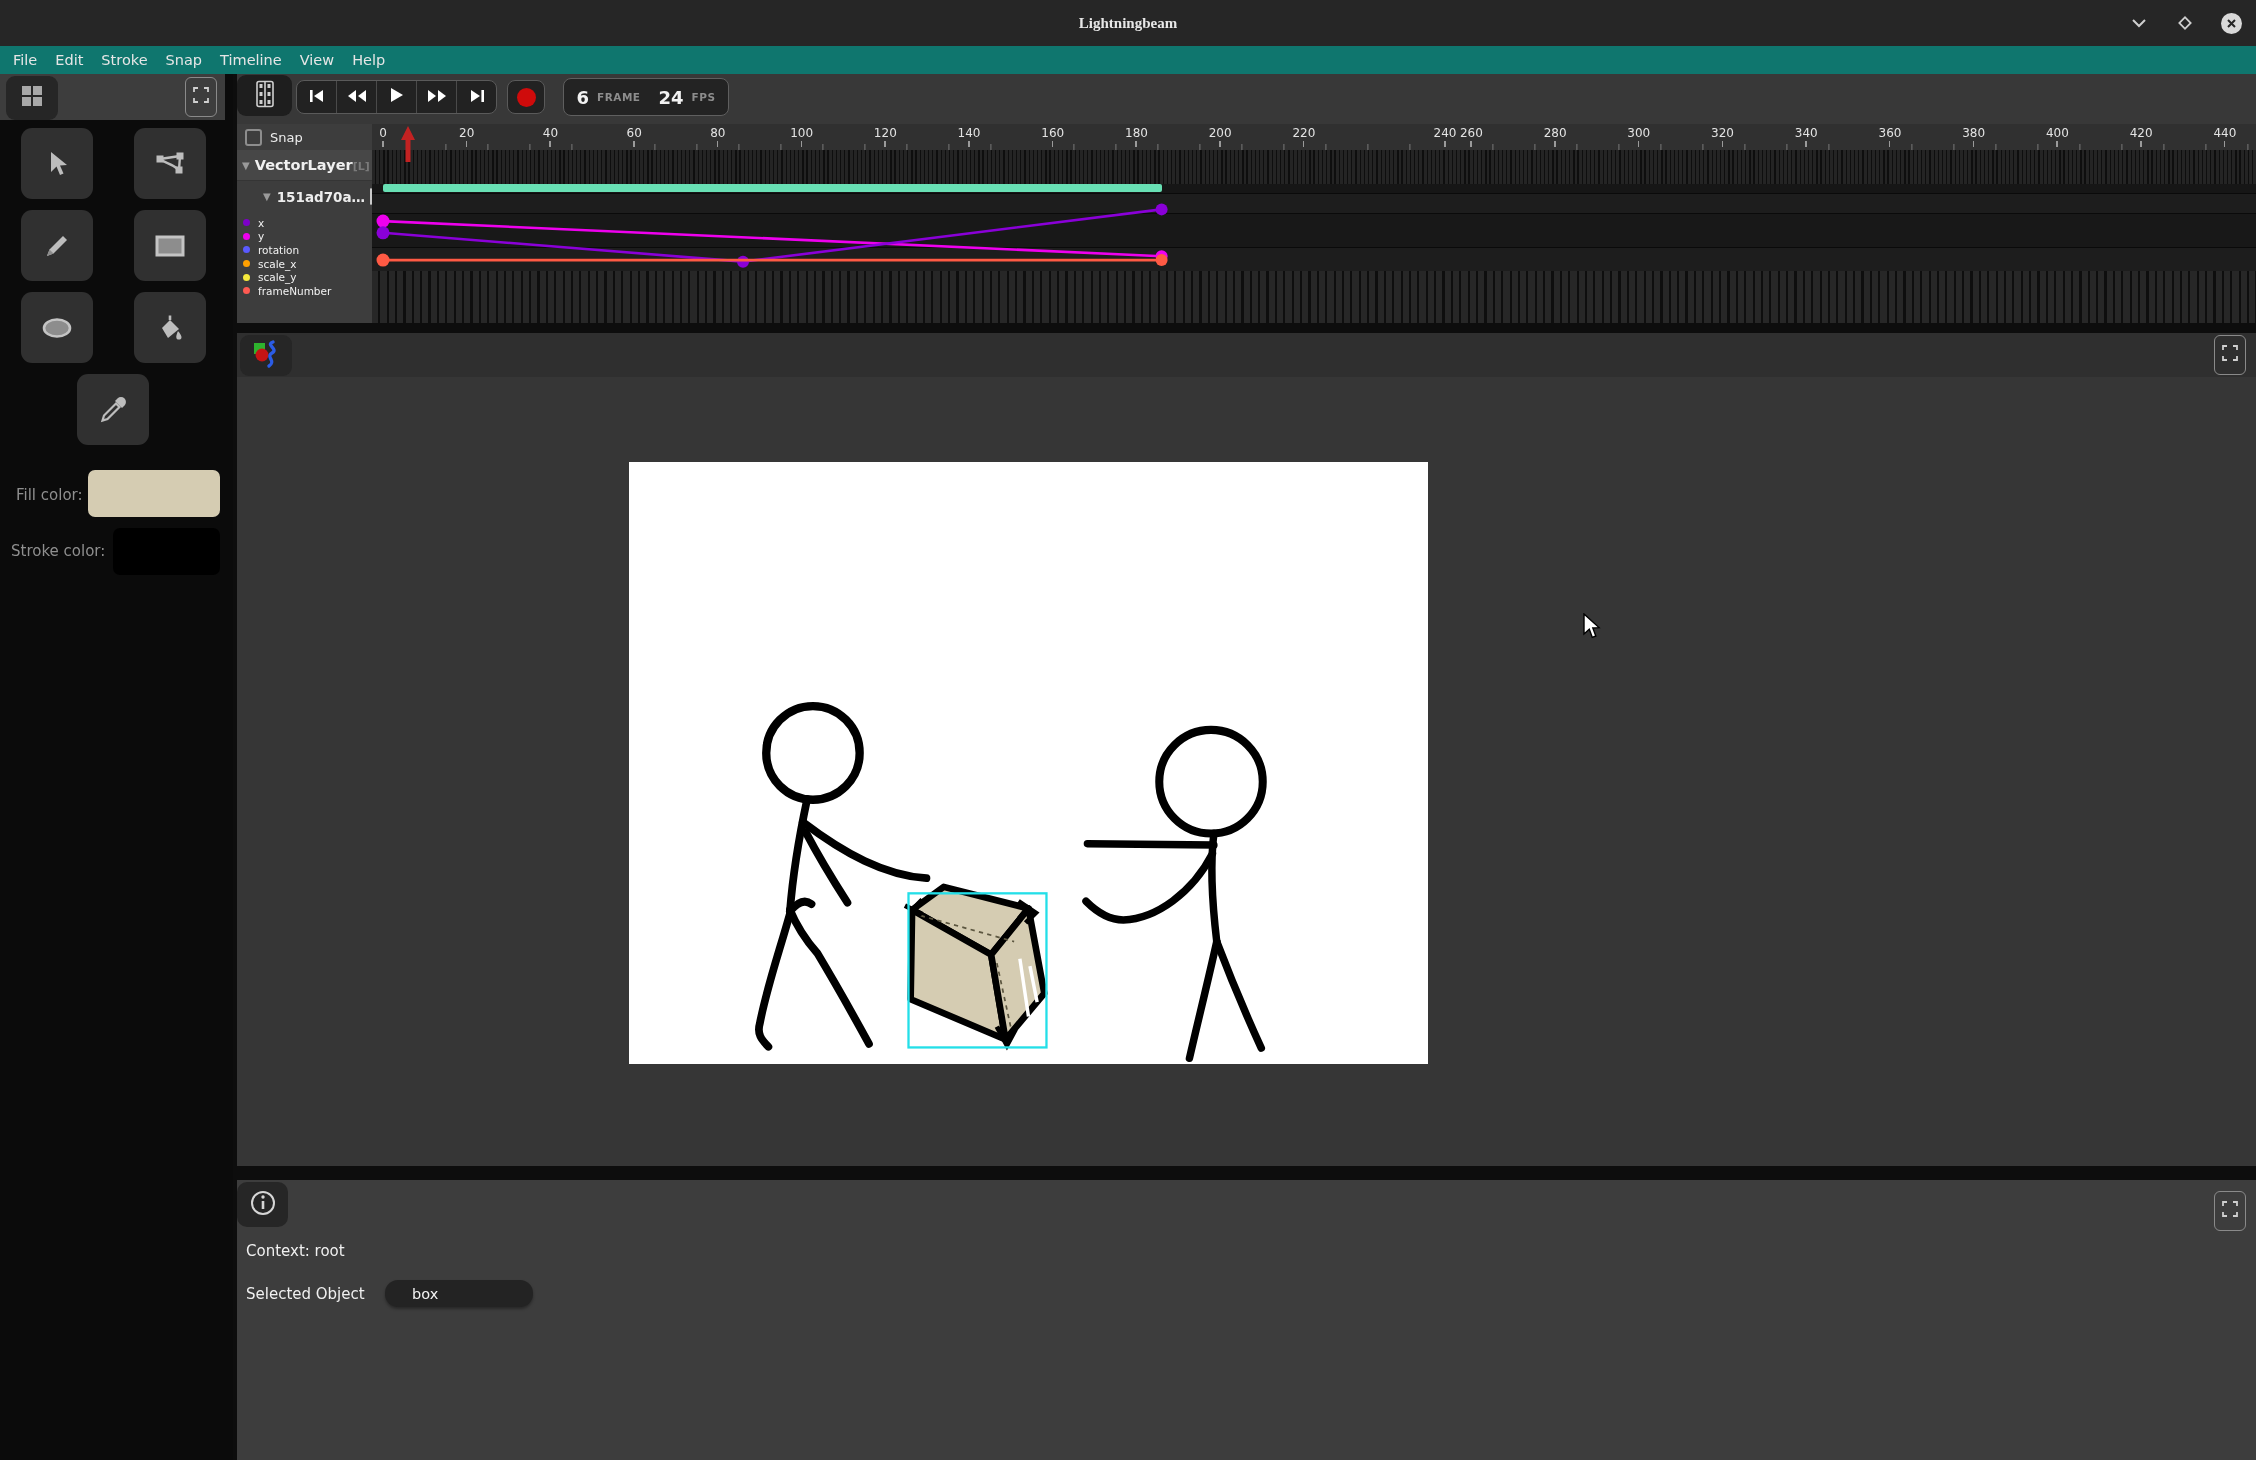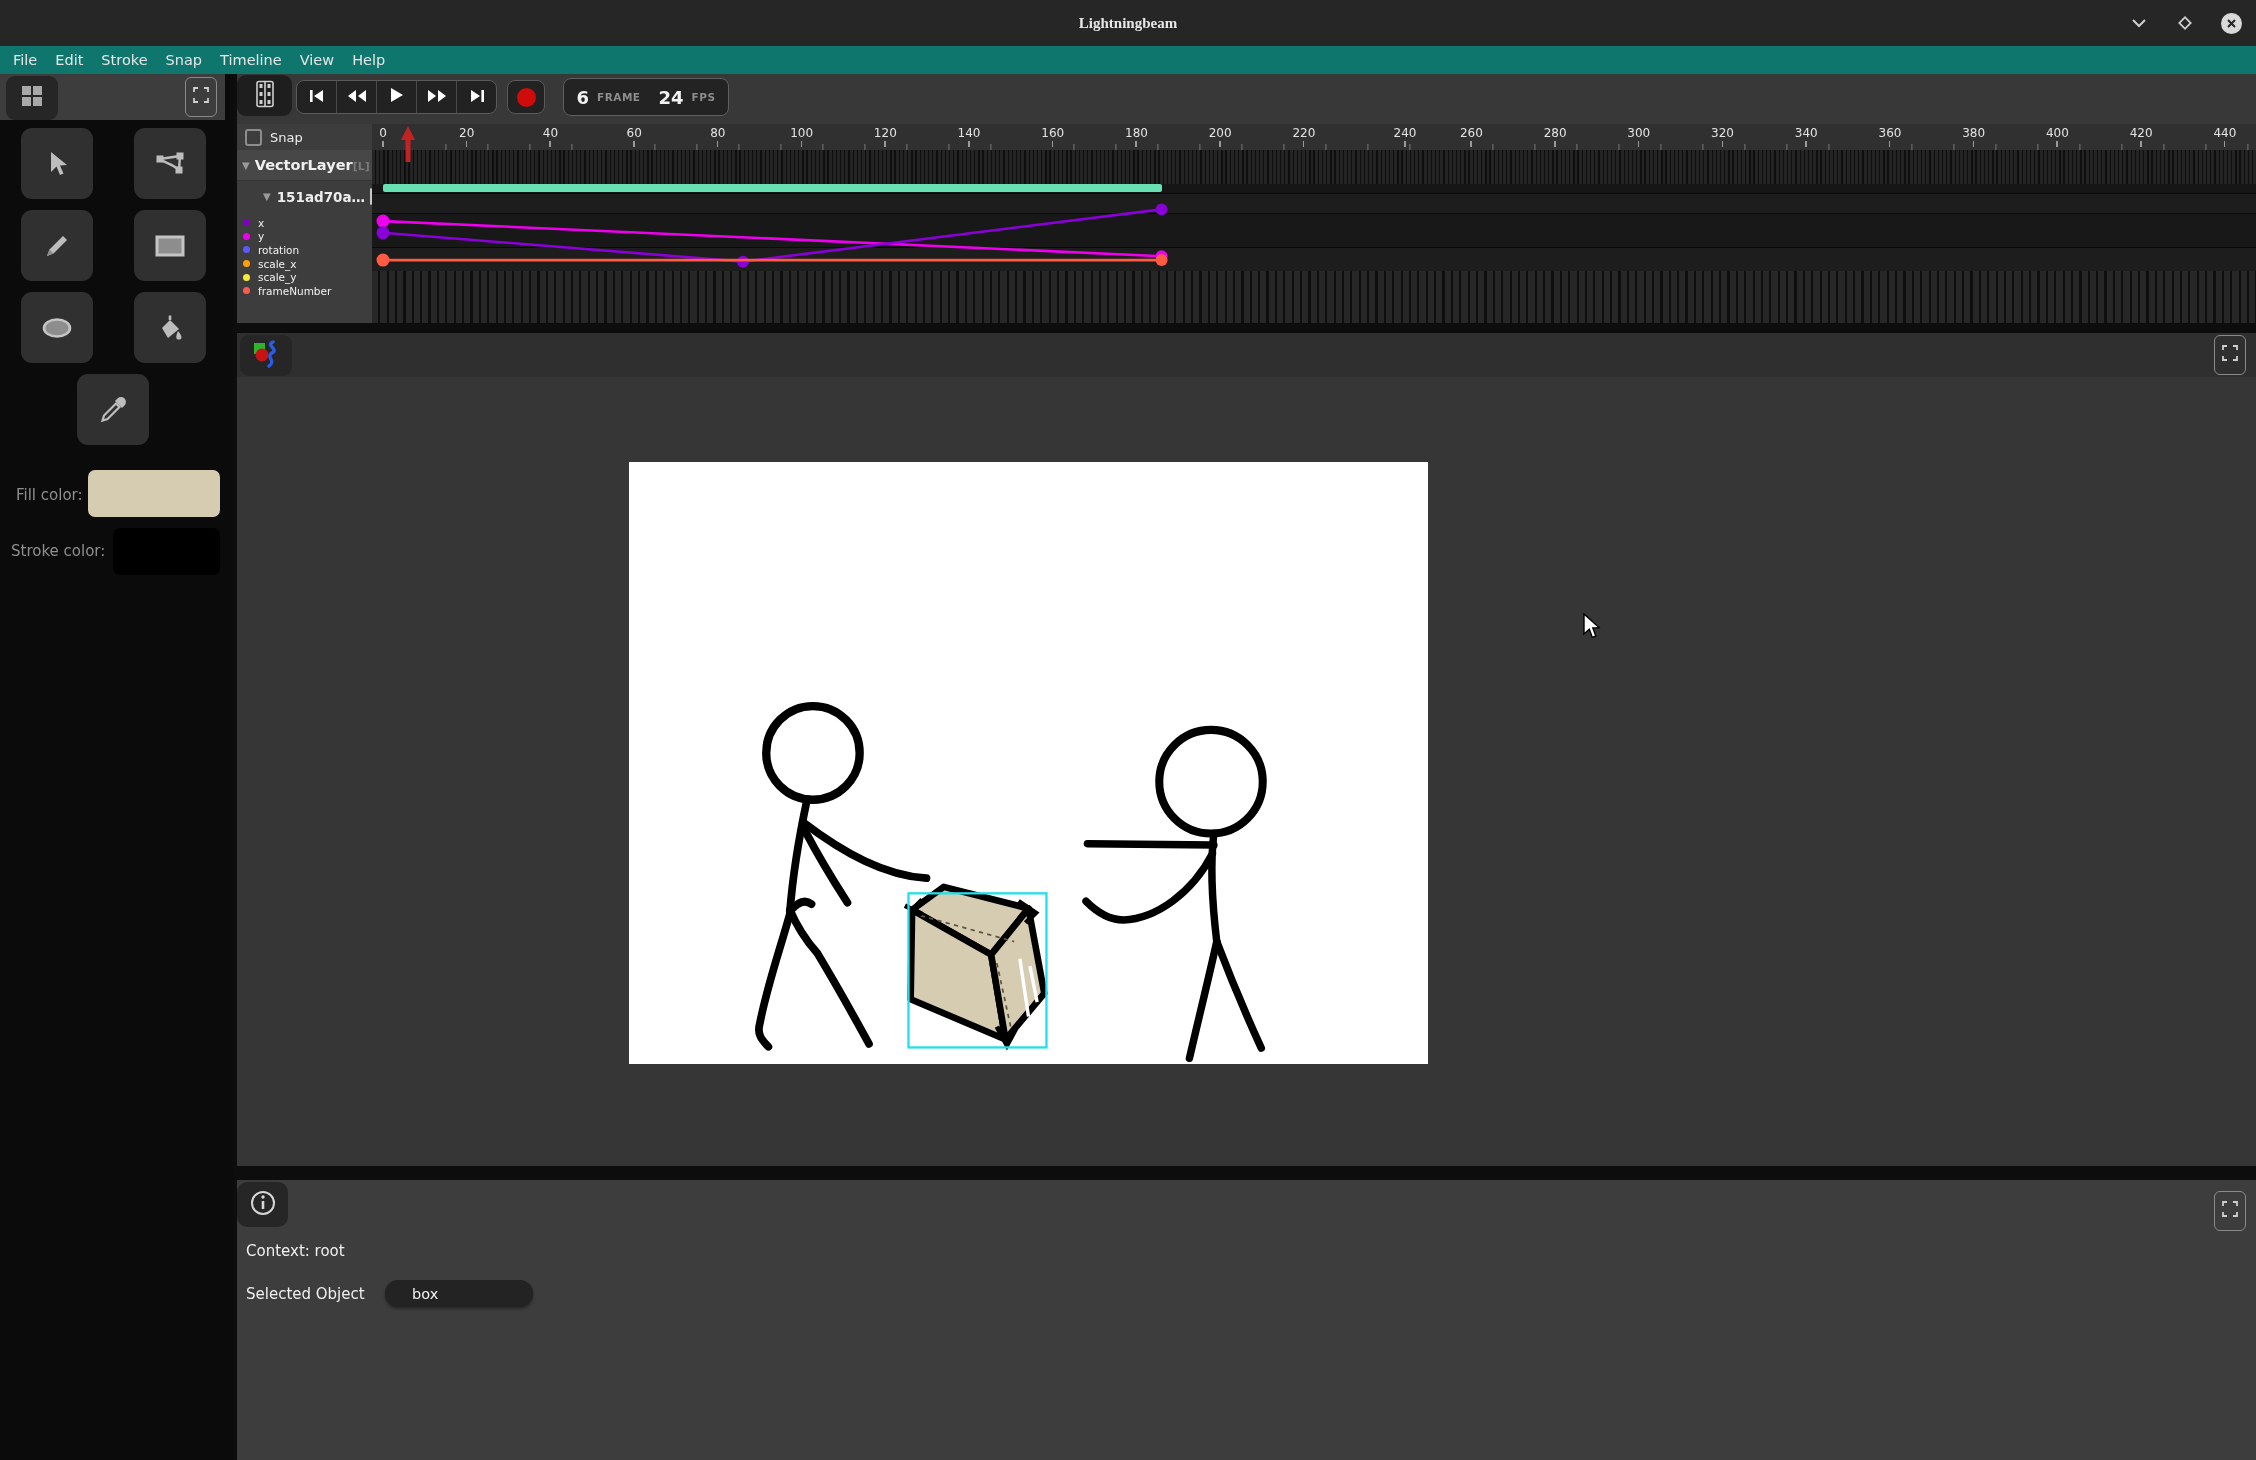--- a/index.html
+++ b/index.html
@@ -351,21 +351,21 @@
             <div class="tick" style="left: 164.44px;">40<i></i></div>
             <div class="tick" style="left: 248.16px;">60<i></i></div>
             <div class="tick" style="left: 331.88px;">80<i></i></div>
             <div class="tick" style="left: 415.6px;">100<i></i></div>
             <div class="tick" style="left: 499.32px;">120<i></i></div>
             <div class="tick" style="left: 583.04px;">140<i></i></div>
             <div class="tick" style="left: 666.76px;">160<i></i></div>
             <div class="tick" style="left: 750.48px;">180<i></i></div>
             <div class="tick" style="left: 834.2px;">200<i></i></div>
             <div class="tick" style="left: 917.92px;">220<i></i></div>
-            <div class="tick" style="left: 1019px;">240<i></i></div>
+            <div class="tick" style="left: 1059px;">240<i></i></div>
             <div class="tick" style="left: 1085.36px;">260<i></i></div>
             <div class="tick" style="left: 1169.08px;">280<i></i></div>
             <div class="tick" style="left: 1252.8px;">300<i></i></div>
             <div class="tick" style="left: 1336.52px;">320<i></i></div>
             <div class="tick" style="left: 1420.24px;">340<i></i></div>
             <div class="tick" style="left: 1503.96px;">360<i></i></div>
             <div class="tick" style="left: 1587.68px;">380<i></i></div>
             <div class="tick" style="left: 1671.4px;">400<i></i></div>
             <div class="tick" style="left: 1755.12px;">420<i></i></div>
             <div class="tick" style="left: 1838.84px;">440<i></i></div>

